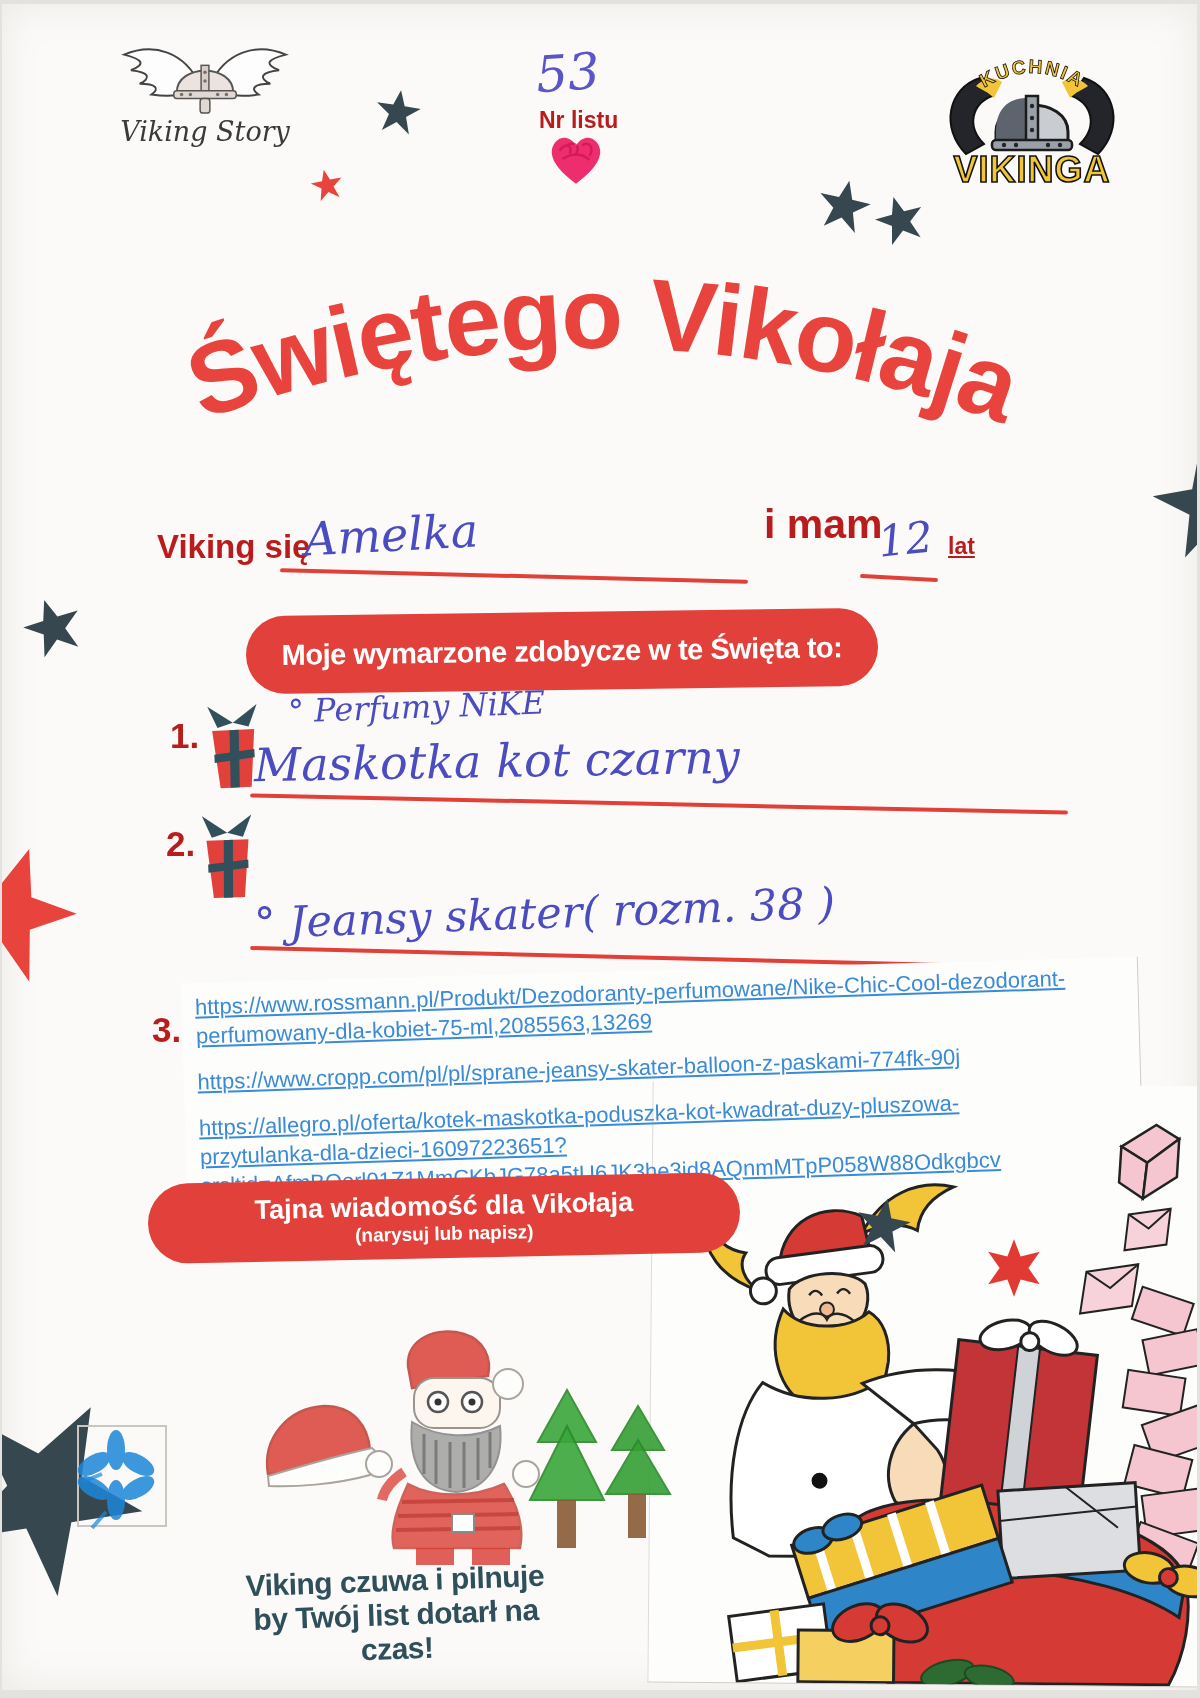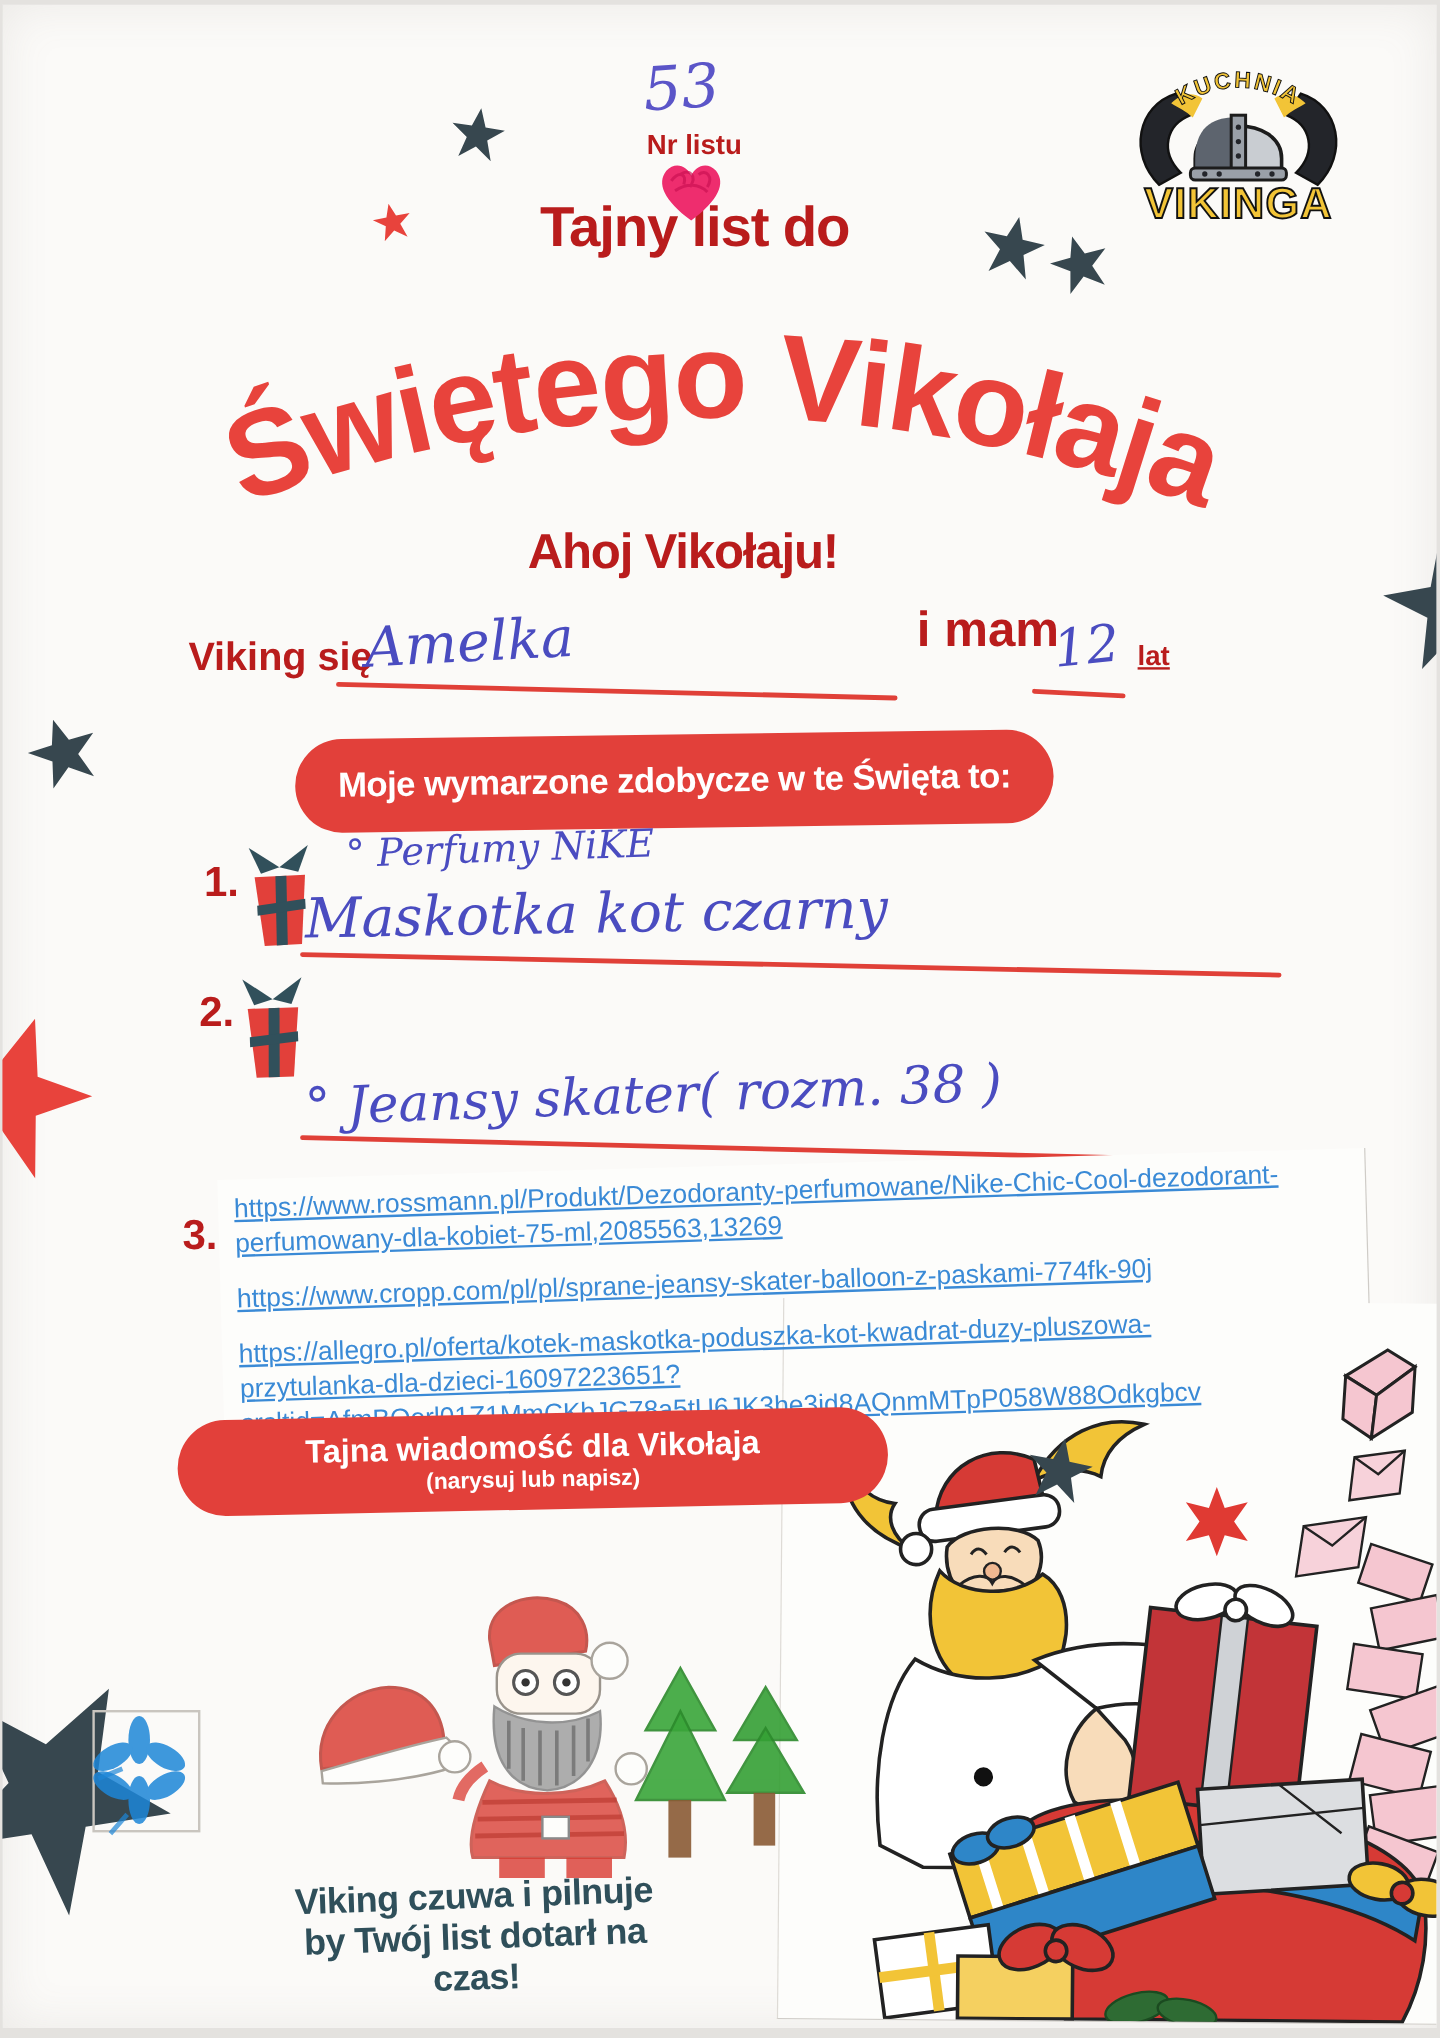--- a/index.html
+++ b/index.html
@@ -19,33 +19,51 @@
   .link{display:block;font-size:22px;line-height:1.32;color:#3a8ad6;text-decoration:underline;margin-bottom:17px;overflow-wrap:anywhere;}
   .sheet{position:absolute;background:#fdfdfb;}
   .logo-script{font-family:"DejaVu Serif",serif;font-style:italic;font-size:27px;color:#3a3a3a;text-align:center;margin-top:-4px;}
 </style>
 </head>
 <body>
 
 <div class="stage">
 <div class="paper">
 
+  <div class="abs" style="left:112px;top:36px;width:182px;">
+    <svg width="182" height="76" viewBox="0 0 182 78">
+      <path d="M86 46 C70 12 38 2 8 15 C28 20 30 25 15 31 C34 33 36 39 24 45 C41 45 45 50 36 56 C56 59 74 56 86 50 Z" fill="#fdfdfd" stroke="#444" stroke-width="2"></path>
+      <path d="M96 46 C112 12 144 2 174 15 C154 20 152 25 167 31 C148 33 146 39 158 45 C141 45 137 50 146 56 C126 59 108 56 96 50 Z" fill="#fdfdfd" stroke="#444" stroke-width="2"></path>
+      <path d="M62 54 C62 24 120 24 120 54 L120 58 L62 58 Z" fill="#ece3de" stroke="#555" stroke-width="2"></path>
+      <rect x="87" y="26" width="8" height="32" fill="#d9cfc9" stroke="#555" stroke-width="1.5"></rect>
+      <rect x="59" y="52" width="64" height="8" rx="3" fill="#e2d8d2" stroke="#555" stroke-width="1.5"></rect>
+      <rect x="86" y="60" width="10" height="15" rx="3" fill="#e2d8d2" stroke="#555" stroke-width="1.5"></rect>
+      <g fill="#7a6f68">
+            <circle cx="67" cy="56" r="1.8"></circle>
+            <circle cx="76" cy="56" r="1.8"></circle>
+            <circle cx="104" cy="56" r="1.8"></circle>
+            <circle cx="113" cy="56" r="1.8"></circle>
+            <circle cx="91" cy="33" r="1.8"></circle>
+            <circle cx="91" cy="42" r="1.8"></circle>
+          </g>
+    </svg>
+    <div class="logo-script">Viking Story</div>
+  </div>
 
   <svg class="star5 abs" style="left:372px;top:84px;transform:rotate(8deg);" width="48" height="48" viewBox="0 0 100 100">
         <polygon points="50,4 62,36 96,37 68,58 79,93 50,71 22,92 32,57 4,36 38,36"></polygon>
       </svg>
 
   <div class="abs hand" style="left:534px;top:40px;font-size:50px;color:#5b55c8;transform:rotate(-4deg);">53</div>
   <div class="abs bold slate" style="left:537px;top:103px;font-size:23px;">Nr listu</div>
 
   <svg class="star5 red abs" style="left:308px;top:164px;transform:rotate(-12deg);" width="34" height="34" viewBox="0 0 100 100">
         <polygon points="50,4 62,36 96,37 68,58 79,93 50,71 22,92 32,57 4,36 38,36"></polygon>
       </svg>
 
-  <div class="abs bold slate" style="left:448px;top:157px;width:330px;font-size:47px;letter-spacing:-1px;">Tajny list do</div>
 
   <svg class="abs" style="left:542px;top:128px;" width="64" height="58" viewBox="0 0 60 56">
     <path d="M30 50 C8 34 2 20 10 10 C17 2 27 6 30 14 C33 6 43 2 50 10 C58 20 52 34 30 50Z" fill="#ee2d6e"></path>
     <path d="M14 18 C20 10 27 12 24 21 M21 13 C29 8 35 14 29 23 M36 13 C42 8 48 15 43 23 M17 26 C26 20 36 20 43 27" stroke="#c90f52" stroke-width="2.4" fill="none" opacity="0.65"></path>
   </svg>
 
   <svg class="star5 abs" style="left:814px;top:174px;transform:rotate(12deg);" width="56" height="56" viewBox="0 0 100 100">
         <polygon points="50,4 62,36 96,37 68,58 79,93 50,71 22,92 32,57 4,36 38,36"></polygon>
       </svg>
   <svg class="star5 abs" style="left:872px;top:190px;transform:rotate(-16deg);" width="52" height="52" viewBox="0 0 100 100">
@@ -83,21 +101,20 @@
     <path id="titlearc" d="M 20 248 Q 530 10 1040 252" fill="none"></path>
     <text font-size="101" font-weight="bold" fill="#e8433c" font-family="Liberation Sans, sans-serif" letter-spacing="-2">
       <textPath href="#titlearc" xlink:href="#titlearc" startOffset="50%" text-anchor="middle">Świętego Vikołaja</textPath>
     </text>
   </svg>
 
   <svg class="star5 abs" style="left:1148px;top:440px;transform:rotate(-10deg);" width="118" height="118" viewBox="0 0 100 100">
         <polygon points="50,4 62,36 96,37 68,58 79,93 50,71 22,92 32,57 4,36 38,36"></polygon>
       </svg>
 
-  <div class="abs bold slate" style="left:392px;top:432px;width:350px;text-align:center;font-size:41px;letter-spacing:-1px;">Ahoj Vikołaju!</div>
 
   <div class="abs bold slate" style="left:155px;top:524px;font-size:33px;">Viking się</div>
   <div class="redline" style="left:278px;top:570px;width:468px;transform:rotate(1.4deg);"></div>
   <div class="abs hand" style="left:302px;top:504px;font-size:46px;transform:rotate(-3deg);">Amelka</div>
   <div class="abs bold slate" style="left:762px;top:497px;font-size:41px;">i mam</div>
   <div class="redline" style="left:858px;top:572px;width:78px;transform:rotate(3deg);"></div>
   <div class="abs hand" style="left:876px;top:510px;font-size:43px;transform:rotate(-6deg);">12</div>
   <div class="abs bold slate" style="left:946px;top:529px;font-size:23px;text-decoration:underline;">lat</div>
 
   <svg class="star5 abs" style="left:20px;top:592px;transform:rotate(-18deg);" width="62" height="62" viewBox="0 0 100 100">

